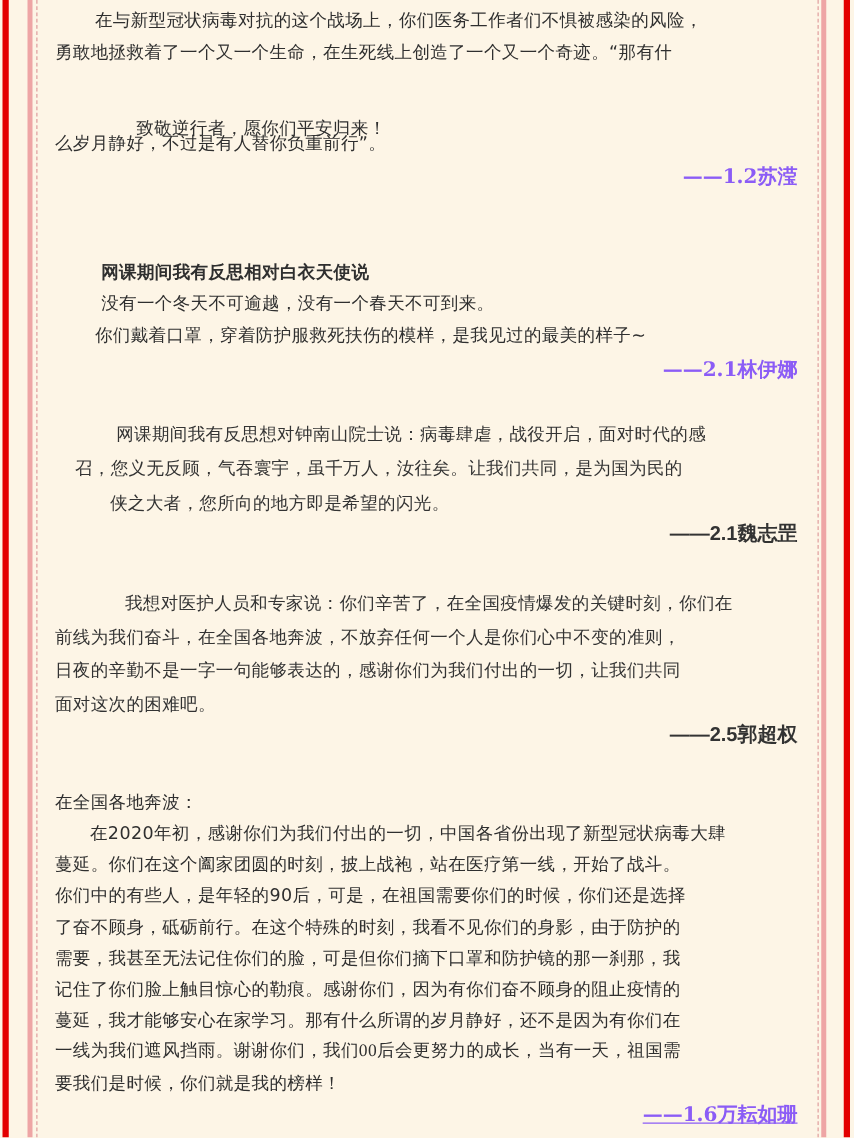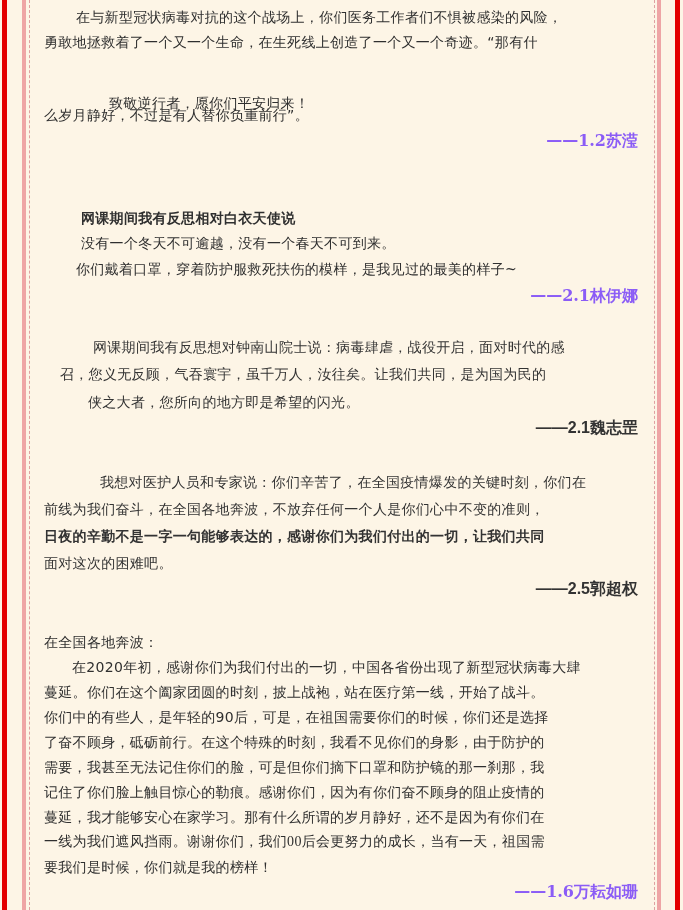--- a/index.html
+++ b/index.html
@@ -64,30 +64,30 @@
 <section>
   <div class="line sans-clean" style="left:93px; top:337px;">网课期间我有反思想对钟南山院士说：病毒肆虐，战役开启，面对时代的感</div>
   <div class="line sans-clean" style="left:60px; top:364px;">召，您义无反顾，气吞寰宇，虽千万人，汝往矣。让我们共同，是为国为民的</div>
   <div class="line sans-clean" style="left:88px; top:392px;">侠之大者，您所向的地方即是希望的闪光。</div>
   <div class="sig sans-clean" style="top:418px;">——2.1魏志罡</div>
 </section>
 
 <section>
   <div class="line sans-clean" style="left:77px; top:472px;margin-left:23px;">我想对医护人员和专家说：你们辛苦了，在全国疫情爆发的关键时刻，你们在</div>
   <div class="line sans-clean" style="left:44px; top:499px;">前线为我们奋斗，在全国各地奔波，不放弃任何一个人是你们心中不变的准则，</div>
-  <div class="line sans-clean" style="left:44px; top:526px;font-weight:bold;">日夜的辛勤不是一字一句能够表达的，感谢你们为我们付出的一切，让我们共同</div>
+  <div class="line sans-clean" style="left:44px; top:526px;">日夜的辛勤不是一字一句能够表达的，感谢你们为我们付出的一切，让我们共同</div>
   <div class="line sans-clean" style="left:44px; top:553px;">面对这次的困难吧。</div>
   <div class="sig sans-clean" style="top:579px;">——2.5郭超权</div>
 </section>
 
 <section>
   <div class="line" style="left:44px; top:632px;">在全国各地奔波：</div>
   <div class="line" style="left:72px; top:657px;">在2020年初，感谢你们为我们付出的一切，中国各省份出现了新型冠状病毒大肆</div>
   <div class="line" style="left:44px; top:682px;">蔓延。你们在这个阖家团圆的时刻，披上战袍，站在医疗第一线，开始了战斗。</div>
   <div class="line" style="left:44px; top:707px;">你们中的有些人，是年轻的90后，可是，在祖国需要你们的时候，你们还是选择</div>
   <div class="line" style="left:44px; top:732px;">了奋不顾身，砥砺前行。在这个特殊的时刻，我看不见你们的身影，由于防护的</div>
   <div class="line" style="left:44px; top:757px;">需要，我甚至无法记住你们的脸，可是但你们摘下口罩和防护镜的那一刹那，我</div>
   <div class="line" style="left:44px; top:782px;">记住了你们脸上触目惊心的勒痕。感谢你们，因为有你们奋不顾身的阻止疫情的</div>
   <div class="line" style="left:44px; top:807px;">蔓延，我才能够安心在家学习。那有什么所谓的岁月静好，还不是因为有你们在</div>
   <div class="line" style="left:44px; top:832px;font-family:Liberation Serif, serif;">一线为我们遮风挡雨。谢谢你们，我们00后会更努力的成长，当有一天，祖国需</div>
   <div class="line" style="left:44px; top:857px;">要我们是时候，你们就是我的榜样！</div>
-  <div class="sig serif" style="top:882px;">——1.6万耘如珊</div>
+  <div class="sig serif" style="top:882px;text-decoration:underline;">——1.6万耘如珊</div>
 </section>
 
 </body></html>

